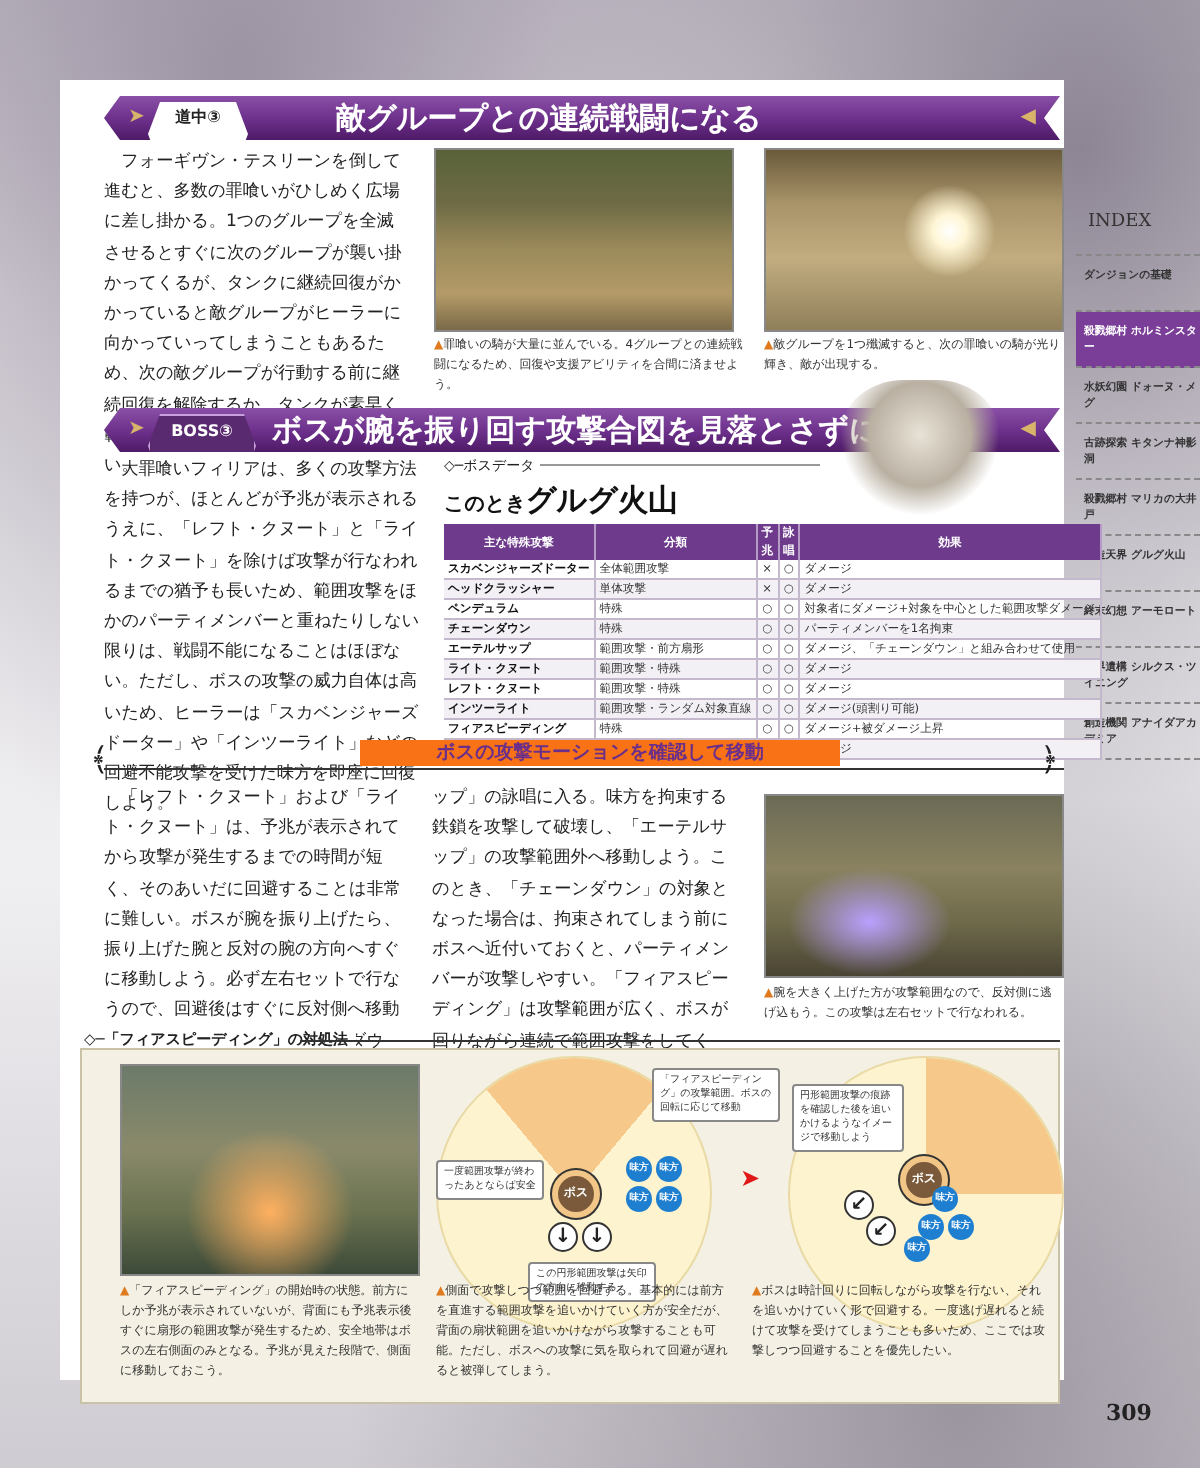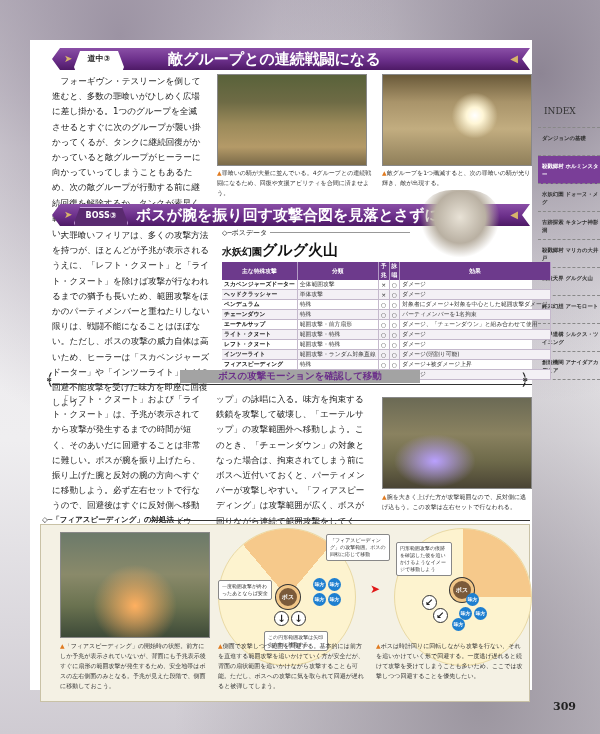--- a/index.html
+++ b/index.html
@@ -118,21 +118,21 @@
   <span class="arrow-gold" style="right:12px;">◀</span>
 </div>
 
 <div class="abs" style="left:420px; top:190px; width:80px; height:68px; border-radius:40% 40% 20% 20%; background: radial-gradient(ellipse at 50% 40%, #e8e2d6 0%, #b9b0a2 45%, rgba(185,176,162,0) 70%);"></div>
 
 <div class="abs body-text" style="left:52px; top:228px; width:160px; text-indent:1em;">大罪喰いフィリアは、多くの攻撃方法を持つが、ほとんどが予兆が表示されるうえに、「レフト・クヌート」と「ライト・クヌート」を除けば攻撃が行なわれるまでの猶予も長いため、範囲攻撃をほかのパーティメンバーと重ねたりしない限りは、戦闘不能になることはほぼない。ただし、ボスの攻撃の威力自体は高いため、ヒーラーは「スカベンジャーズドーター」や「インツーライト」などの回避不能攻撃を受けた味方を即座に回復しよう。</div>
 
 <div class="abs" style="left:222px; top:228px; font-size:7px; font-weight:normal; color:#222;">◇─<span>ボスデータ</span></div>
 <div class="deco-line" style="left:270px; top:232px; width:140px; background:#999;"></div>
 <div class="abs" style="left:222px; top:240px; font-family:'DejaVu Serif',serif; font-weight:bold; color:#111;">
-  <span style="font-size:10px;">水妖幻園</span><span style="font-size:15px;">グルグ火山</span>
+  <span style="font-size:10px;">このとき</span><span style="font-size:15px;">グルグ火山</span>
 </div>
 
 <table class="boss-table">
   <thead>
     <tr>
       <th style="width:68px;">主な特殊攻撃</th>
       <th style="width:70px;">分類</th>
       <th style="width:16px;">予兆</th>
       <th style="width:16px;">詠唱</th>
       <th>効果</th>
@@ -206,21 +206,21 @@
         <td class="name">タフィフォビア</td>
         <td>範囲攻撃・対象周囲</td>
         <td class="c">○</td>
         <td class="c">○</td>
         <td>ダメージ</td>
       </tr>
   </tbody>
 </table>
 
 <div class="deco-line" style="left:52px; top:384px; width:480px;"></div>
-<div class="abs" style="left:180px; top:370px; width:240px; text-align:center; background:#a3a3a3; font-family:Liberation Sans, sans-serif; font-weight:bold; font-size:9.5px; color:#6b2f8a;">ボスの攻撃モーションを確認して移動</div>
+<div class="abs" style="left:180px; top:370px; width:240px; text-align:center; background:#f97316; font-family:Liberation Sans, sans-serif; font-weight:bold; font-size:9.5px; color:#6b2f8a;">ボスの攻撃モーションを確認して移動</div>
 <div class="abs" style="left:45px; top:370px; font-size:16px; color:#222;">﴾</div>
 <div class="abs" style="left:520px; top:370px; font-size:16px; color:#222;">﴿</div>
 
 <div class="abs body-text" style="left:52px; top:392px; width:150px; text-indent:1em;">「レフト・クヌート」および「ライト・クヌート」は、予兆が表示されてから攻撃が発生するまでの時間が短く、そのあいだに回避することは非常に難しい。ボスが腕を振り上げたら、振り上げた腕と反対の腕の方向へすぐに移動しよう。必ず左右セットで行なうので、回避後はすぐに反対側へ移動するといい。また、「チェーンダウン」でパーティメンバーひとりを拘束し、拘束した味方に向けて「エーテルサ</div>
 <div class="abs body-text" style="left:216px; top:392px; width:150px;">ップ」の詠唱に入る。味方を拘束する鉄鎖を攻撃して破壊し、「エーテルサップ」の攻撃範囲外へ移動しよう。このとき、「チェーンダウン」の対象となった場合は、拘束されてしまう前にボスへ近付いておくと、パーティメンバーが攻撃しやすい。「フィアスピーディング」は攻撃範囲が広く、ボスが回りながら連続で範囲攻撃をしてくる。下図のように時計回りに移動して攻撃を避けつつ攻撃しよう。</div>
 
 <div class="photo photo3" style="left:382px; top:397px; width:150px; height:92px;"></div>
 <div class="abs caption" style="left:382px; top:492px; width:150px;"><span class="tri">▲</span><span>腕を大きく上げた方が攻撃範囲なので、反対側に逃げ込もう。この攻撃は左右セットで行なわれる。</span></div>
 
 <div class="abs" style="left:42px; top:515px; font-size:7.5px; font-weight:bold; color:#222; background:#fff; padding-right:4px;">◇─<span>「フィアスピーディング」の対処法</span></div>

